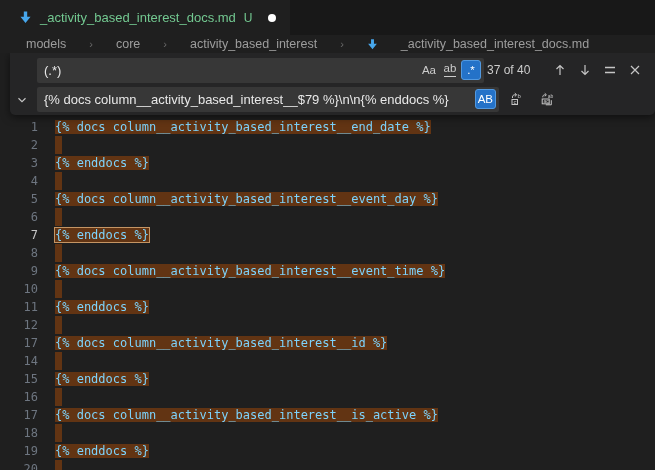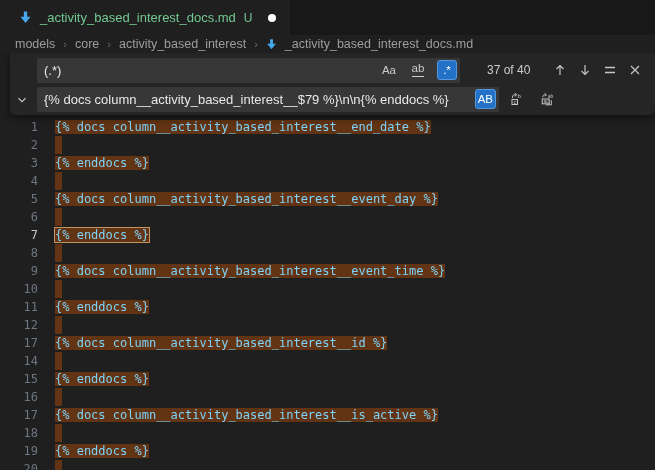--- a/index.html
+++ b/index.html
@@ -22,21 +22,21 @@
   .tab{
     background:#1f1f1f;display:flex;align-items:center;
     padding:0 14px 0 18px;gap:7px;cursor:pointer;
   }
   .tab-label{color:var(--green);font-size:13px;}
   .git-badge{color:var(--green);font-size:12px;margin-left:1px;}
   .mod-dot{width:8px;height:8px;border-radius:50%;background:#ffffff;margin-left:8px;}
   
   .breadcrumbs{
     height:18px;background:#1f1f1f;display:flex;align-items:center;
-    padding-left:15px;gap:8px;font-size:12.5px;color:#9d9d9d;white-space:nowrap;
+    padding-left:26px;gap:23px;font-size:12.5px;color:#9d9d9d;white-space:nowrap;
   }
   .crumb{cursor:pointer;}
   .crumb-sep{color:#6a6a6a;font-size:11px;}
   .breadcrumbs .file-icon{margin:0 -1px;}
   
   .editor{position:relative;height:417px;background:#1f1f1f;overflow:hidden;}
   .code-lines{position:absolute;top:65px;left:0;right:0;}
   .line{display:flex;height:18px;line-height:18px;
     font-family:"DejaVu Sans Mono",monospace;font-size:12px;}
   .ln{width:38px;flex:none;text-align:right;color:#6e7681;}
@@ -60,27 +60,27 @@
   .fw-row{display:flex;align-items:center;height:26px;}
   .fw-row.find{margin-bottom:3px;}
   .fw-input{
     width:462px;height:25px;background:#373737;border-radius:2px;
     display:flex;align-items:center;padding:0 3px 0 7px;cursor:text;
   }
   .fw-input .value{
     flex:1;color:#e8e8e8;font-size:13px;white-space:nowrap;overflow:hidden;
   }
   .opt{
-    min-width:20px;height:20px;padding:0 2px;margin-left:9px;border-radius:3px;
+    min-width:20px;height:20px;padding:0 2px;margin-left:1px;border-radius:3px;
     display:flex;align-items:center;justify-content:center;
     color:#cccccc;font-size:11.5px;cursor:pointer;border:1px solid transparent;
   }
   .opt.active{background:var(--blue);border-color:var(--blue-border);color:#ffffff;}
   .opt .ww{border-bottom:1px solid #cccccc;line-height:1;padding-bottom:1px;}
-  .results{color:#cccccc;font-size:12px;margin-left:27px;min-width:62px;}
+  .results{color:#cccccc;font-size:12px;margin-left:3px;min-width:62px;}
   .fw-actions{margin-left:auto;display:flex;gap:3px;padding-right:3px;}
   .icon-btn{
     width:22px;height:22px;border-radius:4px;color:#c5c5c5;cursor:pointer;
     display:flex;align-items:center;justify-content:center;flex:none;
   }
   .replace-actions{margin-left:7px;display:flex;gap:8px;}
   svg{display:block;}
 </style>
 </head>
 <body>

